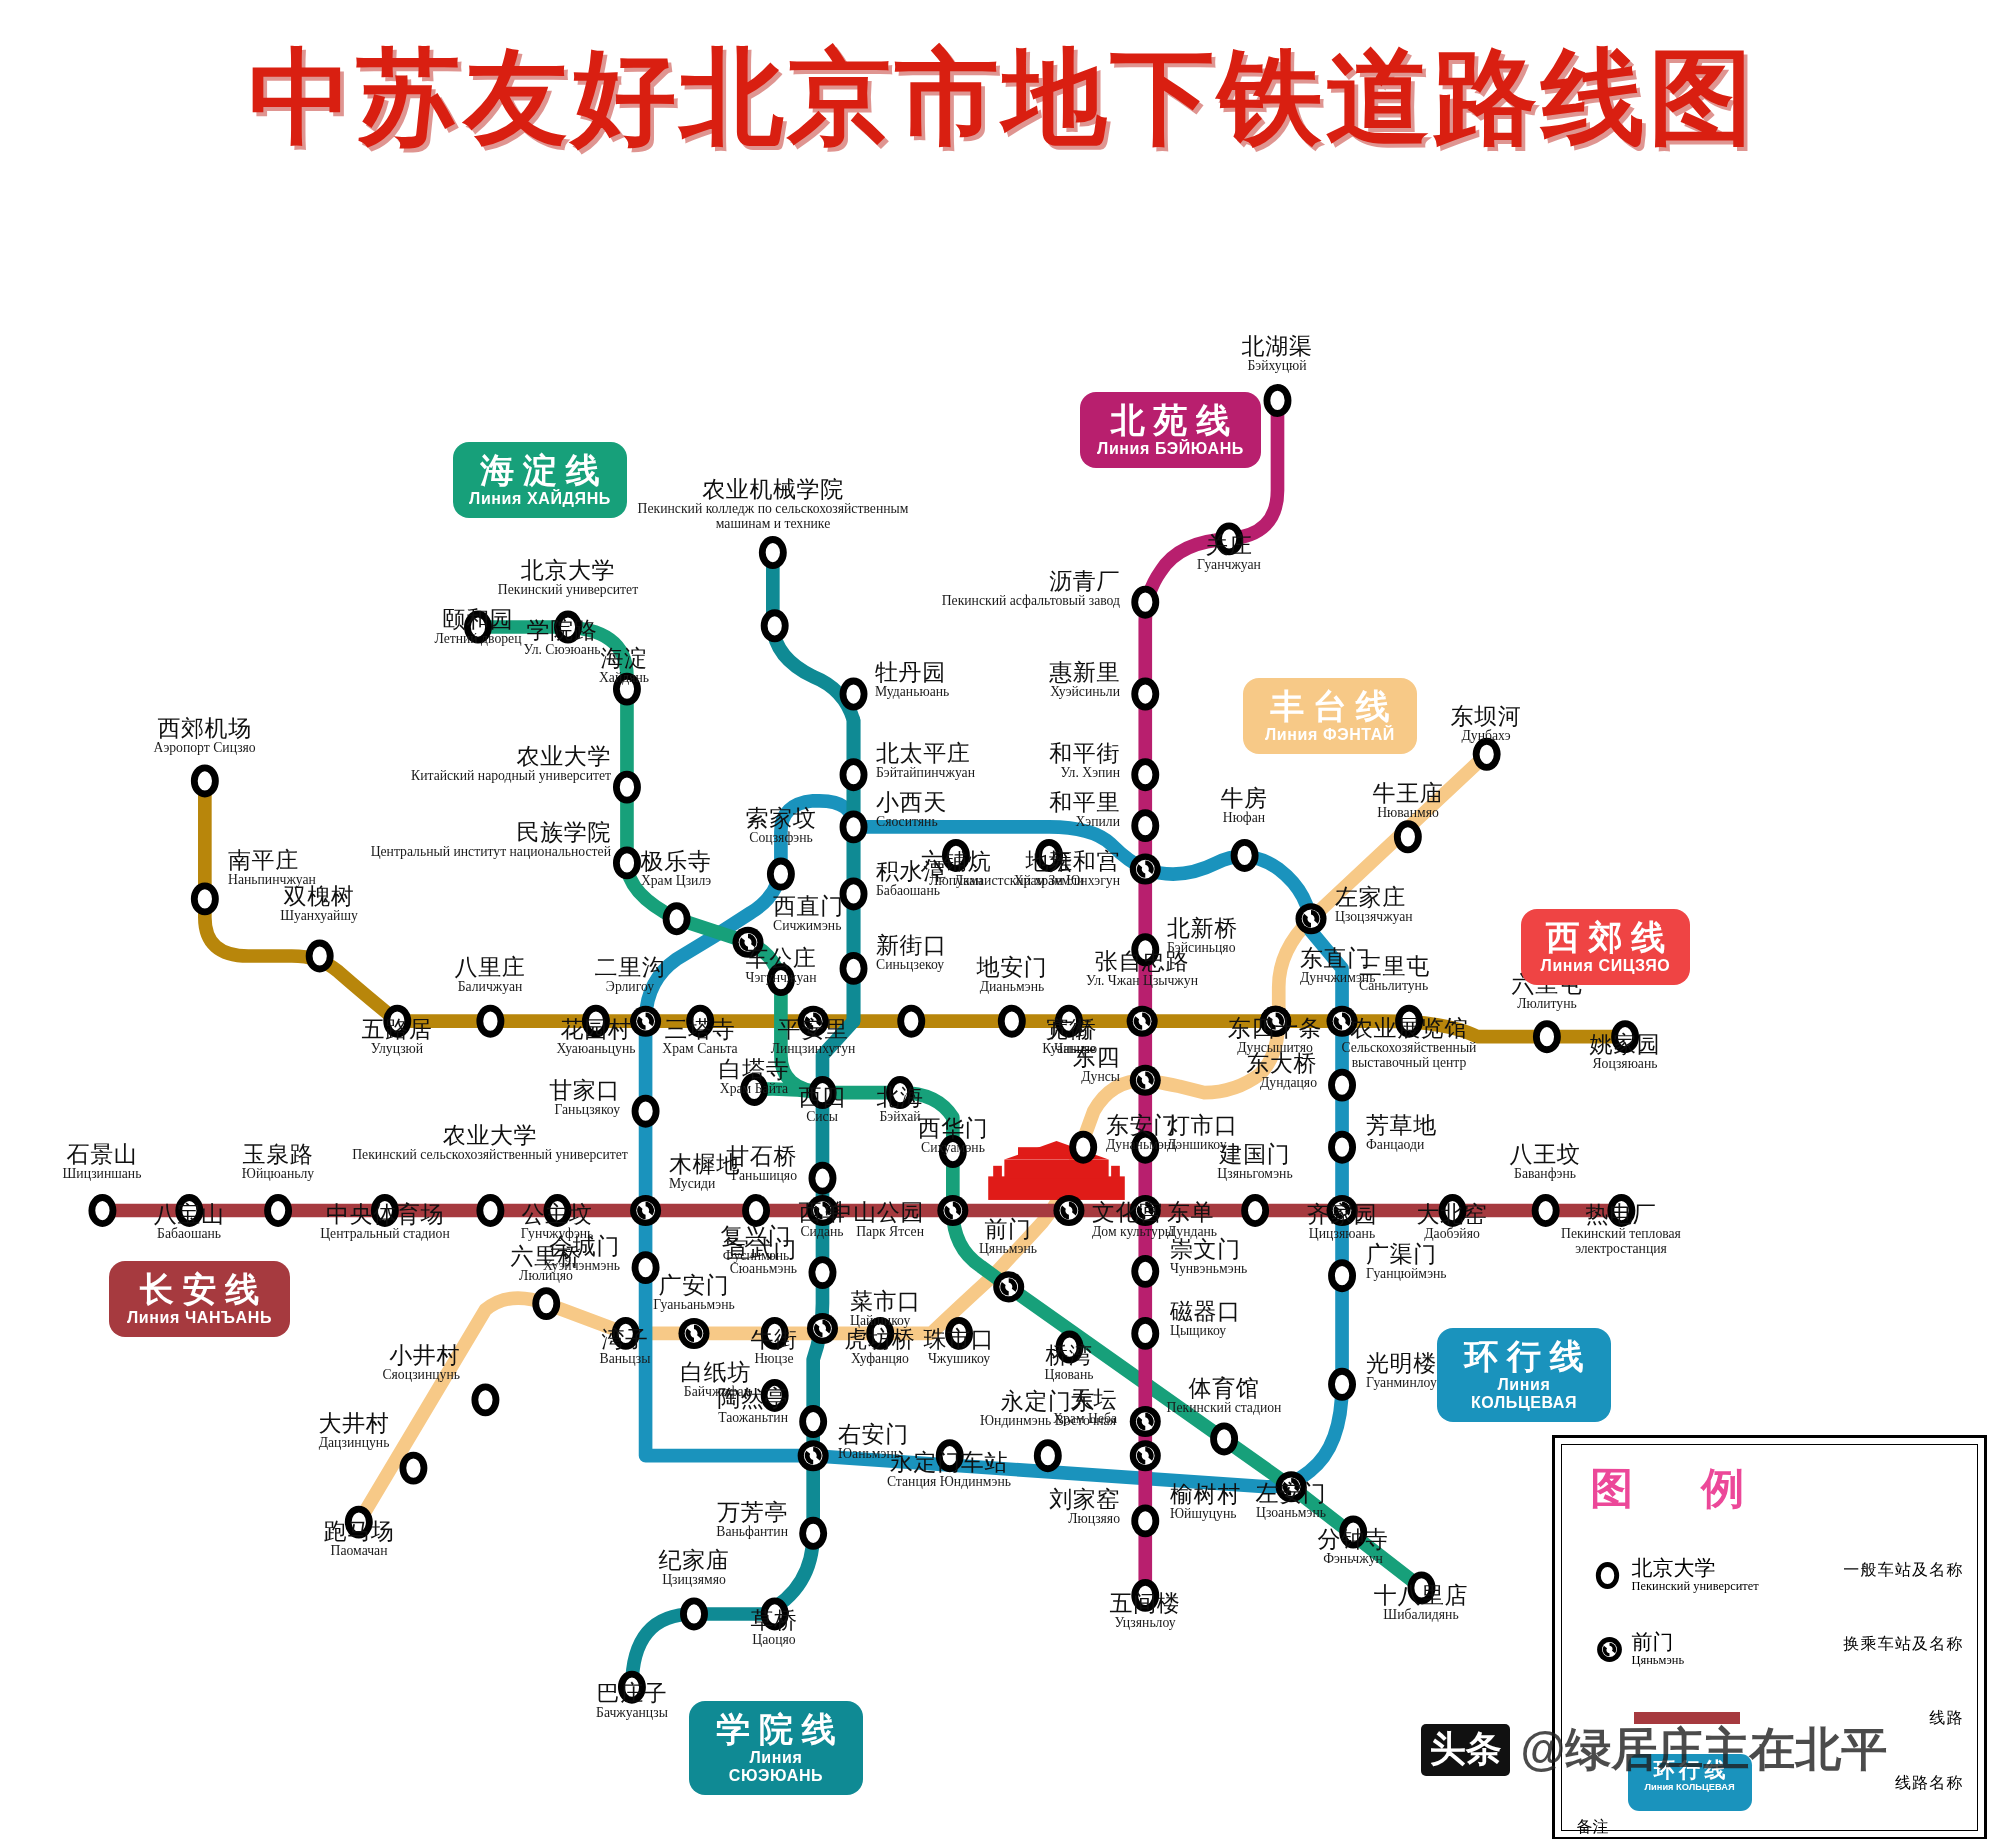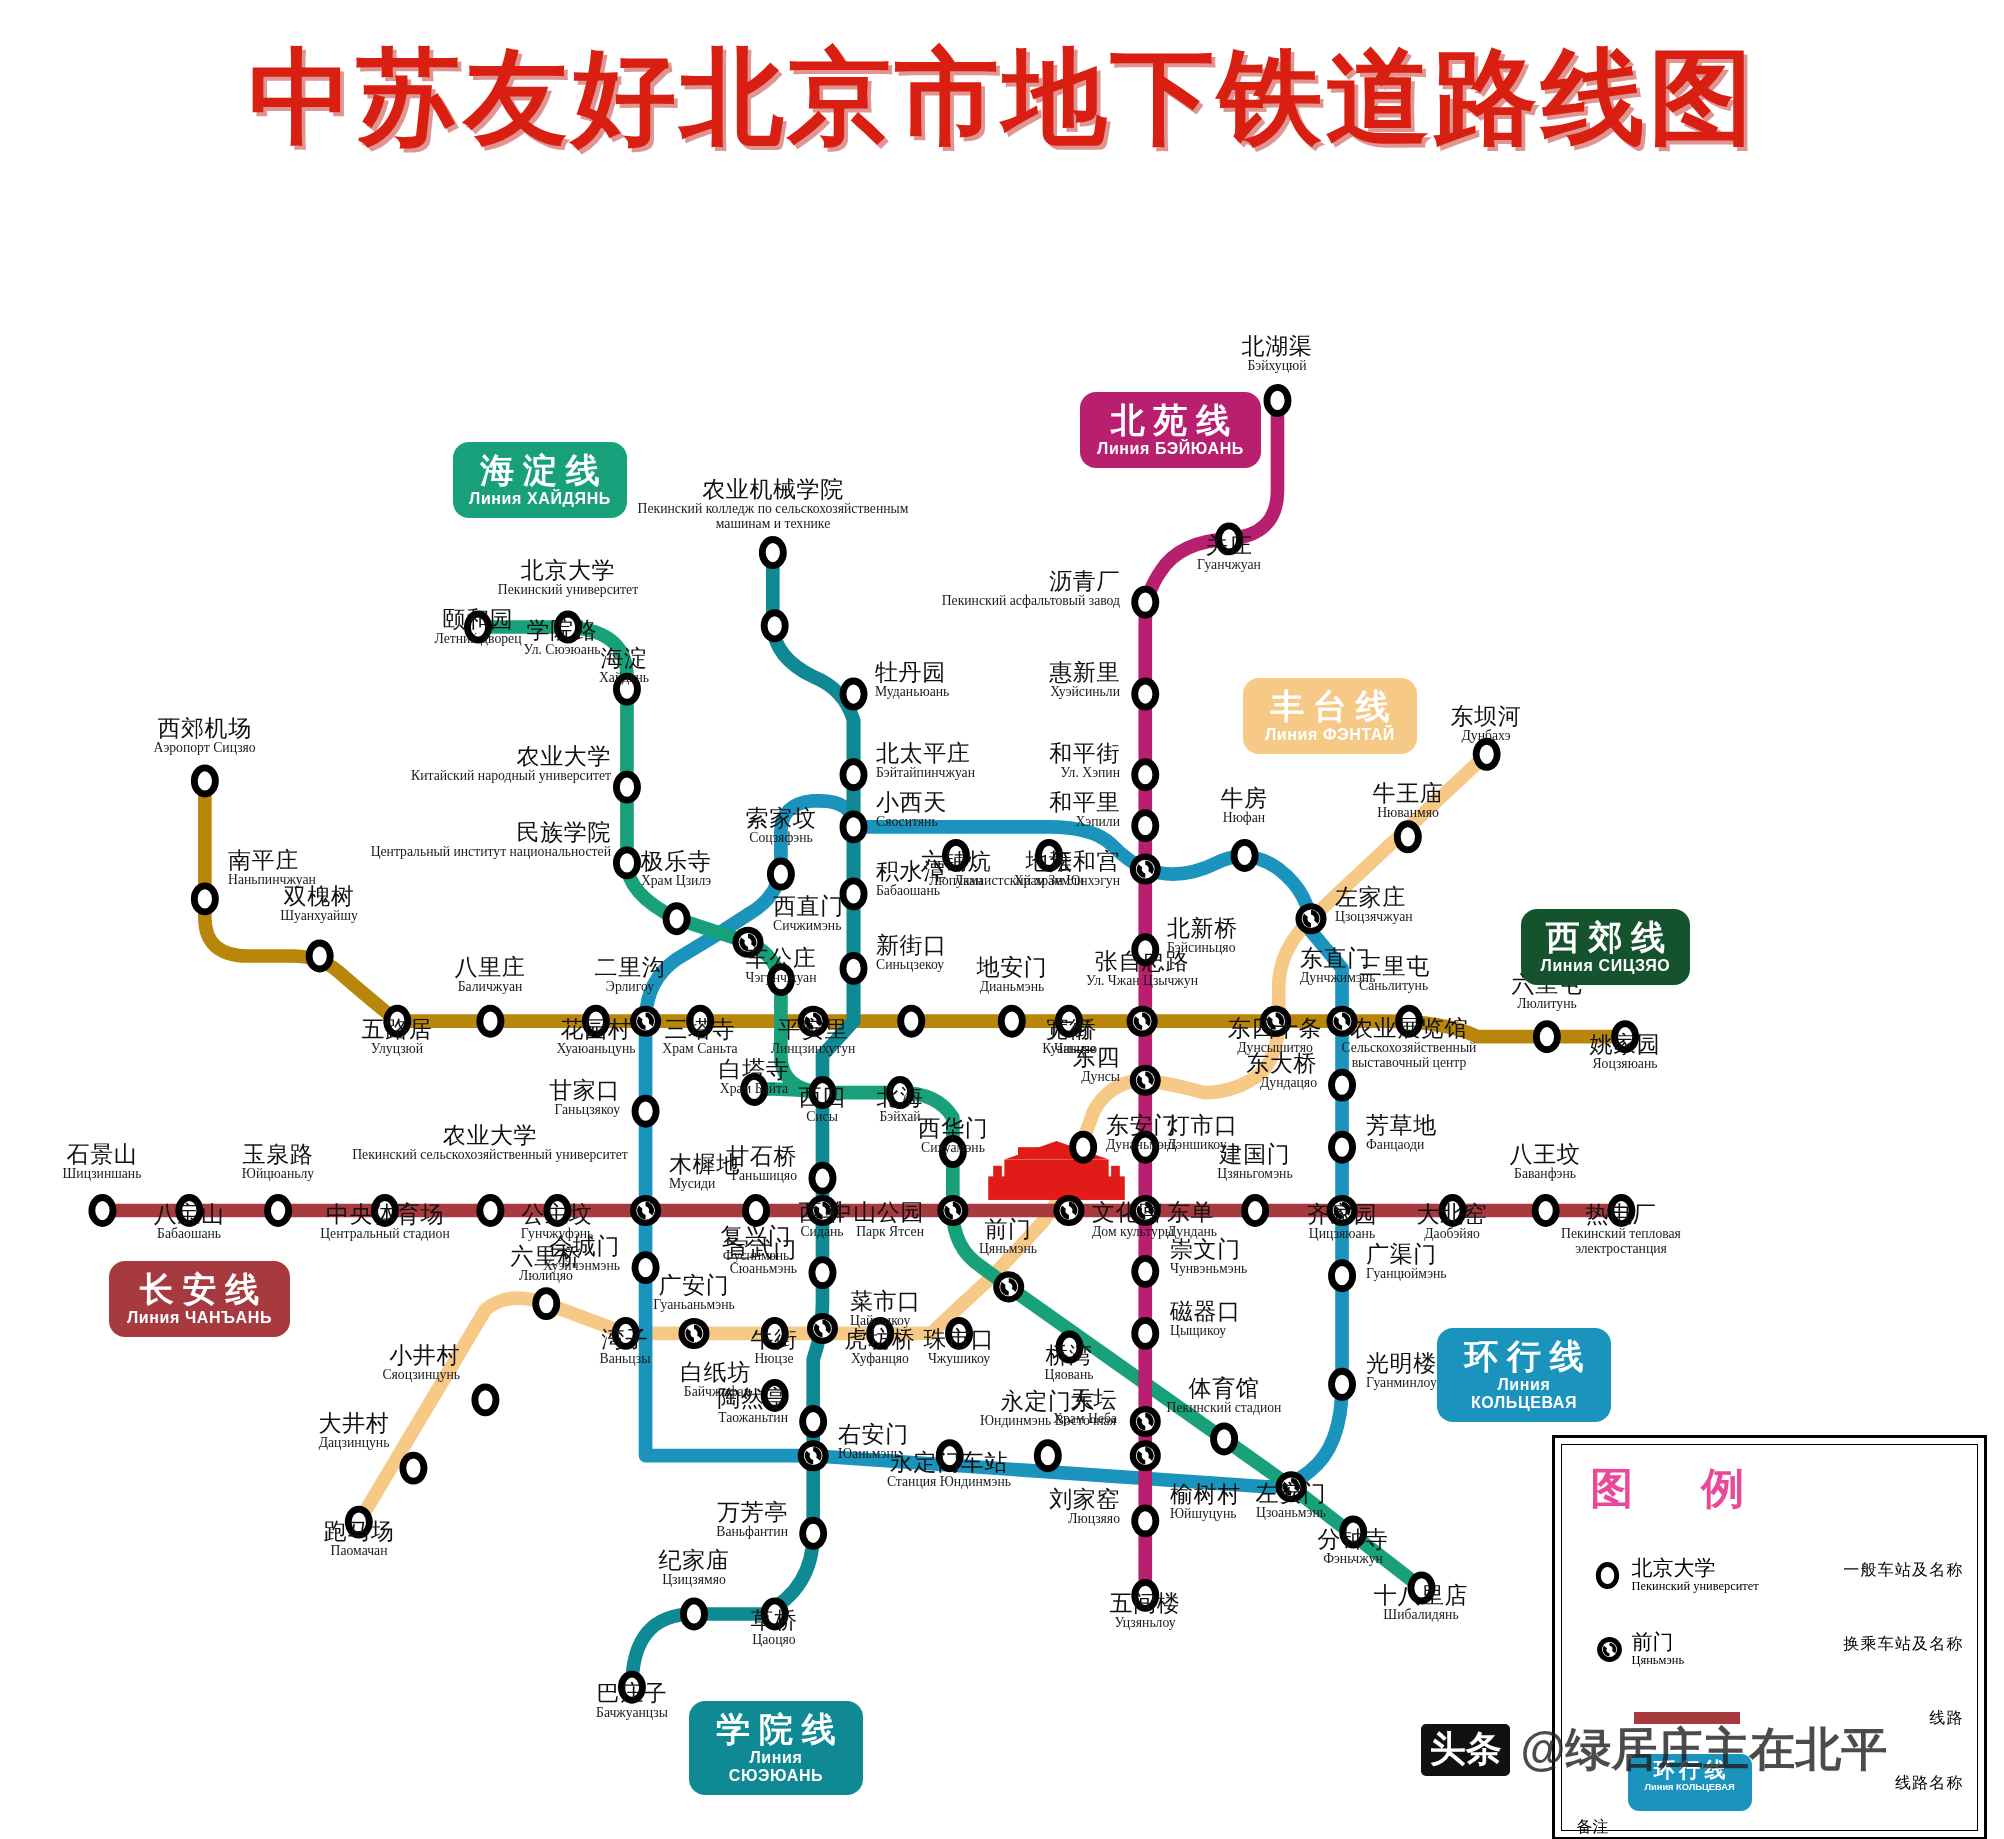--- a/index.html
+++ b/index.html
@@ -989,21 +989,21 @@
   <span class="bru">Линия ХАЙДЯНЬ</span>
 </div>
 <div class="badge" style="left:1080px;top:392px;width:181px;background:#b81f6e;">
   <span class="bcn">北苑线</span>
   <span class="bru">Линия БЭЙЮАНЬ</span>
 </div>
 <div class="badge" style="left:1243px;top:678px;width:174px;background:#f7c987;">
   <span class="bcn">丰台线</span>
   <span class="bru">Линия ФЭНТАЙ</span>
 </div>
-<div class="badge" style="left:1521px;top:909px;width:169px;background:#14532d;">
+<div class="badge" style="left:1521px;top:909px;width:169px;background:#ef4444;">
   <span class="bcn">西郊线</span>
   <span class="bru">Линия СИЦЗЯО</span>
 </div>
 <div class="badge" style="left:109px;top:1261px;width:181px;background:#a63a3f;">
   <span class="bcn">长安线</span>
   <span class="bru">Линия ЧАНЪАНЬ</span>
 </div>
 <div class="badge" style="left:1437px;top:1328px;width:174px;background:#1a93bd;">
   <span class="bcn">环行线</span>
   <span class="bru">Линия КОЛЬЦЕВАЯ</span>

